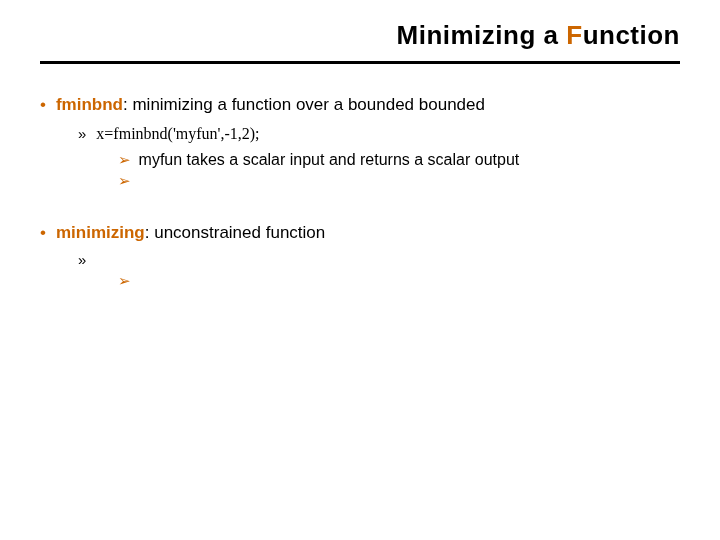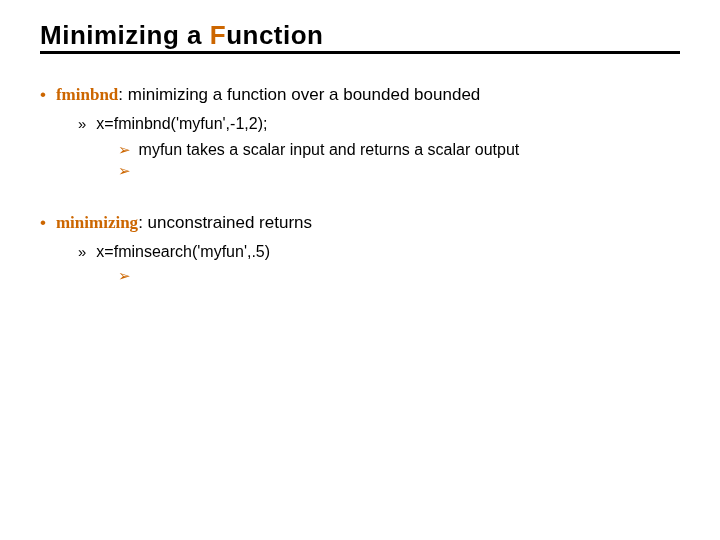--- a/index.html
+++ b/index.html
@@ -8,59 +8,60 @@
     height: 540px;
     background: #ffffff;
     font-family: Verdana, Geneva, sans-serif;
     color: #000;
     overflow: hidden;
   }
   .slide {
     padding: 20px 40px 0 40px;
   }
   .title {
-    text-align: left;
+    text-align: right;
     font-weight: bold;
     font-size: 26px;
     letter-spacing: 0.5px;
+    padding-bottom: 10px;
     border-bottom: 3px solid #000;
     margin-bottom: 30px;
   }
   .orange { color: #cc6600; }
   .bullet-1 {
     font-size: 17px;
     margin-bottom: 6px;
     display: flex;
     align-items: baseline;
   }
   .bullet-1 .dot {
     color: #cc6600;
     font-size: 17px;
     margin-right: 10px;
     line-height: 1;
   }
   .bullet-1 .txt { line-height: 1.35; }
   .codebold {
-    font-family: Liberation Serif, serif;
+    font-family: Liberation Sans, sans-serif;
     font-weight: bold;
   }
   .bullet-2 {
     font-size: 16px;
     margin-left: 38px;
     margin-bottom: 4px;
     display: flex;
     align-items: baseline;
   }
   .bullet-2 .raq {
     margin-right: 10px;
     font-size: 15px;
   }
   .bullet-2 .txt { line-height: 1.35; }
   .code {
-    font-family: Liberation Sans, sans-serif;
+    font-family: Liberation Serif, serif;
   }
   .bullet-3 {
     font-size: 16px;
     margin-left: 78px;
     margin-bottom: 2px;
     display: flex;
     align-items: baseline;
   }
   .bullet-3 .arrow {
     color: #cc6600;
@@ -98,26 +99,25 @@
 
   <div class="bullet-3">
     <span class="arrow">➢</span>
   </div>
 
   <div class="gap"></div>
 
   <div class="bullet-1">
     <span class="dot">•</span>
     <span class="txt">
-      <span class="codebold orange">minimizing</span><span>: unconstrained returns</span>
+      <span class="codebold orange">minimizing</span><span>: unconstrained function</span>
     </span>
   </div>
 
   <div class="bullet-2">
     <span class="raq">»</span>
-    <span class="txt code">x=fminsearch('myfun',.5)</span>
   </div>
 
   <div class="bullet-3">
     <span class="arrow">➢</span>
   </div>
 
 </div>
 
 </body></html>

